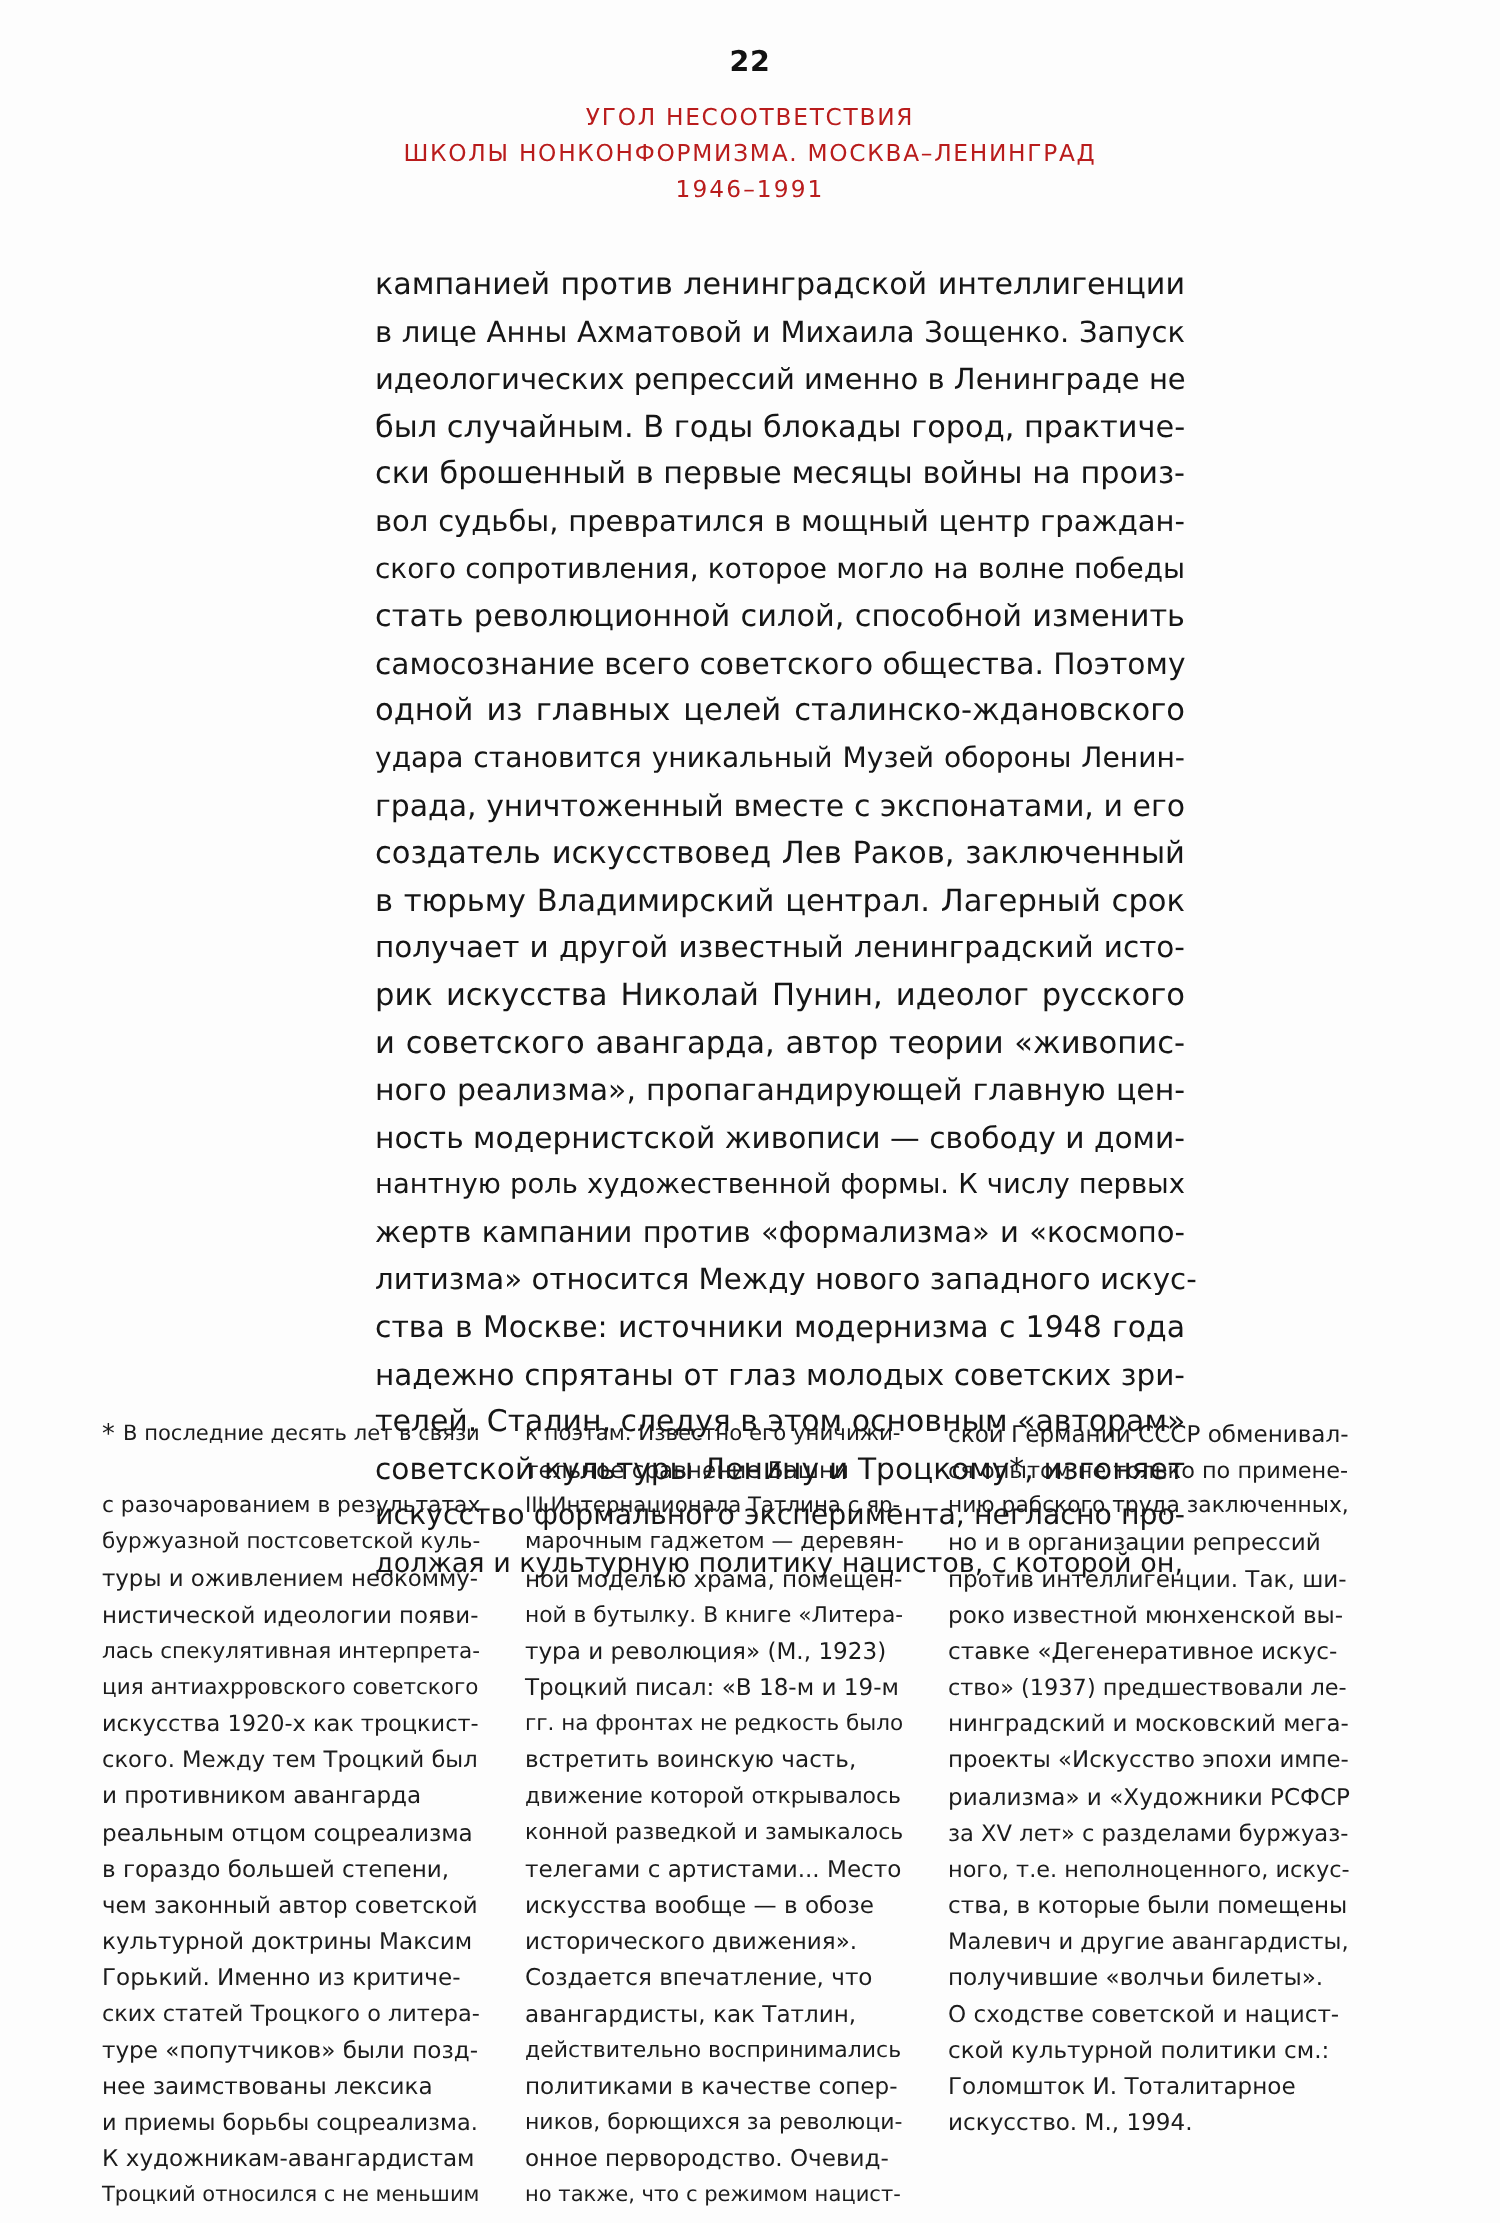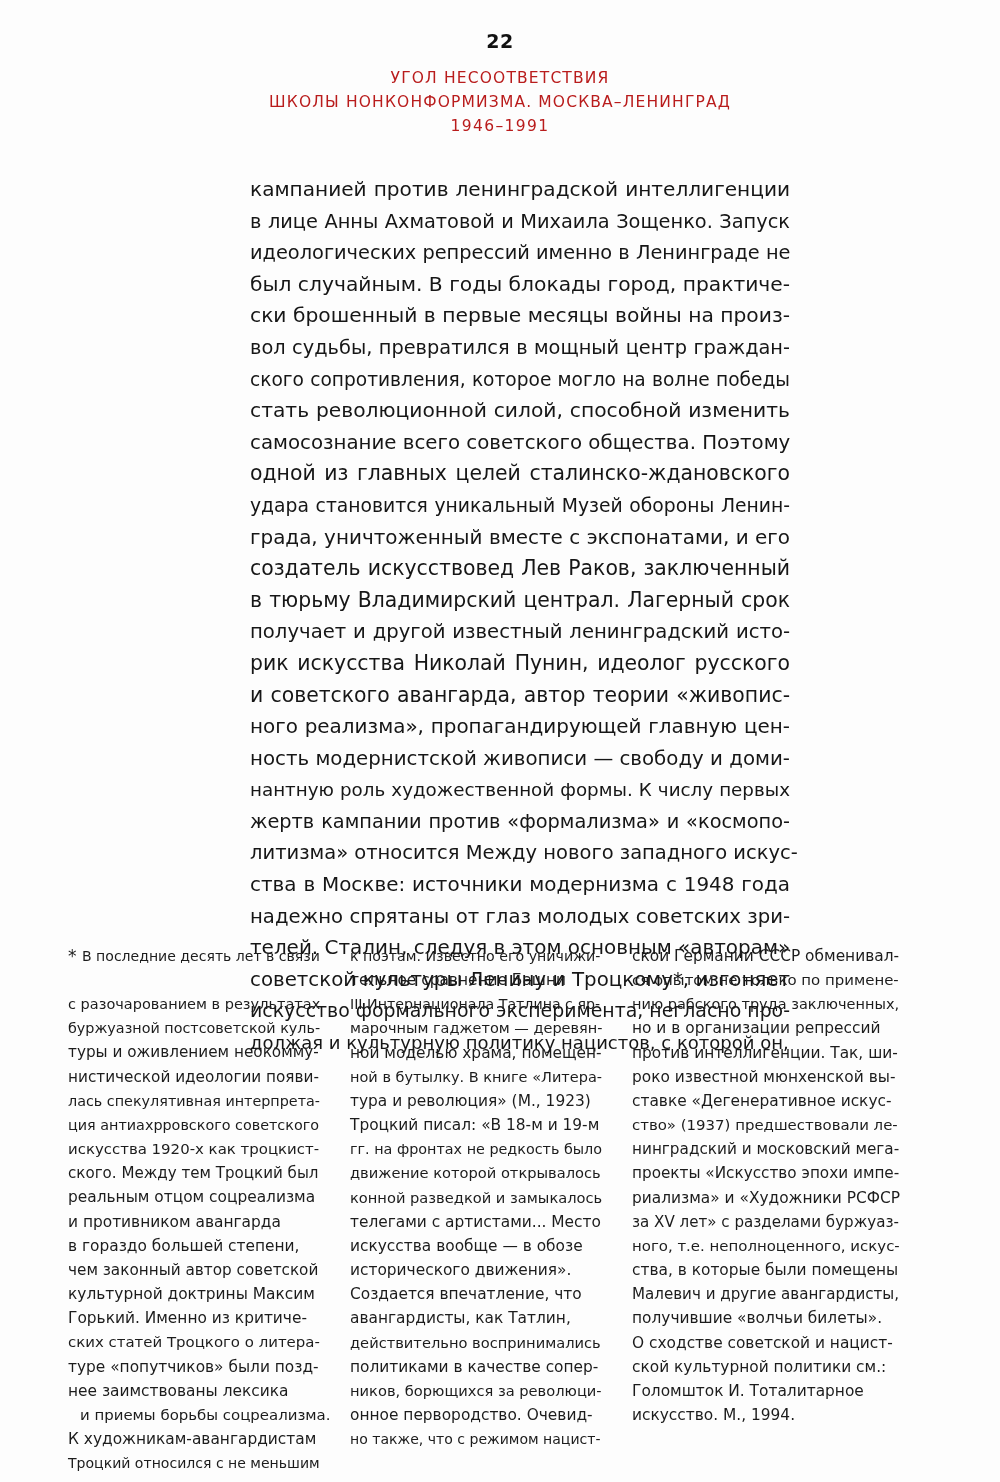--- a/index.html
+++ b/index.html
@@ -148,46 +148,47 @@
       <div class="fn-text" id="fn-col-0">
           <span style="display: block; white-space: nowrap; padding-left: 14px; font-size: 14.05px;">В последние десять лет в связи</span>
           <span style="display: block; white-space: nowrap; font-size: 14.5px; margin-top: 24px;">с разочарованием в результатах</span>
           <span style="display: block; white-space: nowrap; font-size: 14.35px;">буржуазной постсоветской куль-</span>
           <span style="display: block; white-space: nowrap; font-size: 15.25px;">туры и оживлением неокомму-</span>
           <span style="display: block; white-space: nowrap; font-size: 15.25px;">нистической идеологии появи-</span>
           <span style="display: block; white-space: nowrap; font-size: 14.35px;">лась спекулятивная интерпрета-</span>
           <span style="display: block; white-space: nowrap; font-size: 14.35px;">ция антиахрровского советского</span>
           <span style="display: block; white-space: nowrap; font-size: 14.95px;">искусства 1920-х как троцкист-</span>
           <span style="display: block; white-space: nowrap; font-size: 15.1px;">ского. Между тем Троцкий был</span>
+          <span style="display: block; white-space: nowrap;">и противником авангарда</span>
           <span style="display: block; white-space: nowrap;">реальным отцом соцреализма</span>
-          <span style="display: block; white-space: nowrap;">и противником авангарда</span>
           <span style="display: block; white-space: nowrap;">в гораздо большей степени,</span>
           <span style="display: block; white-space: nowrap; font-size: 15.25px;">чем законный автор советской</span>
           <span style="display: block; white-space: nowrap;">культурной доктрины Максим</span>
           <span style="display: block; white-space: nowrap;">Горький. Именно из критиче-</span>
           <span style="display: block; white-space: nowrap; font-size: 14.95px;">ских статей Троцкого о литера-</span>
           <span style="display: block; white-space: nowrap;">туре «попутчиков» были позд-</span>
           <span style="display: block; white-space: nowrap;">нее заимствованы лексика</span>
-          <span style="display: block; white-space: nowrap; font-size: 14.95px; margin-left: 12px;">и приемы борьбы соцреализма.</span>
+          <span style="display: block; white-space: nowrap; font-size: 14.95px;">и приемы борьбы соцреализма.</span>
           <span style="display: block; white-space: nowrap;">К художникам-авангардистам</span>
           <span style="display: block; white-space: nowrap; font-size: 14.05px;">Троцкий относился с не меньшим</span>
           <span style="display: block; white-space: nowrap; font-size: 14.5px;">подозрением и неприязнью, чем</span>
         </div>
     </div>
     <div class="fn-col">
       <div id="fn-col-1">
           <span style="display: block; white-space: nowrap; font-size: 14.2px;">к поэтам. Известно его уничижи-</span>
           <span style="display: block; white-space: nowrap;">тельное сравнение Башни</span>
           <span style="display: block; white-space: nowrap; font-size: 14.2px;">III Интернационала Татлина с яр-</span>
           <span style="display: block; white-space: nowrap; font-size: 14.5px;">марочным гаджетом — деревян-</span>
           <span style="display: block; white-space: nowrap;">ной моделью храма, помещен-</span>
           <span style="display: block; white-space: nowrap; font-size: 14.5px;">ной в бутылку. В книге «Литера-</span>
           <span style="display: block; white-space: nowrap;">тура и революция» (М., 1923)</span>
           <span style="display: block; white-space: nowrap;">Троцкий писал: «В 18-м и 19-м</span>
           <span style="display: block; white-space: nowrap; font-size: 14.35px;">гг. на фронтах не редкость было</span>
+          <span style="display: block; white-space: nowrap;">встретить воинскую часть,</span>
           <span style="display: block; white-space: nowrap; font-size: 14.65px;">движение которой открывалось</span>
           <span style="display: block; white-space: nowrap; font-size: 14.65px;">конной разведкой и замыкалось</span>
           <span style="display: block; white-space: nowrap;">телегами с артистами... Место</span>
           <span style="display: block; white-space: nowrap;">искусства вообще — в обозе</span>
           <span style="display: block; white-space: nowrap;">исторического движения».</span>
           <span style="display: block; white-space: nowrap;">Создается впечатление, что</span>
           <span style="display: block; white-space: nowrap;">авангардисты, как Татлин,</span>
           <span style="display: block; white-space: nowrap; font-size: 14.65px;">действительно воспринимались</span>
           <span style="display: block; white-space: nowrap;">политиками в качестве сопер-</span>
           <span style="display: block; white-space: nowrap; font-size: 14.65px;">ников, борющихся за революци-</span>

